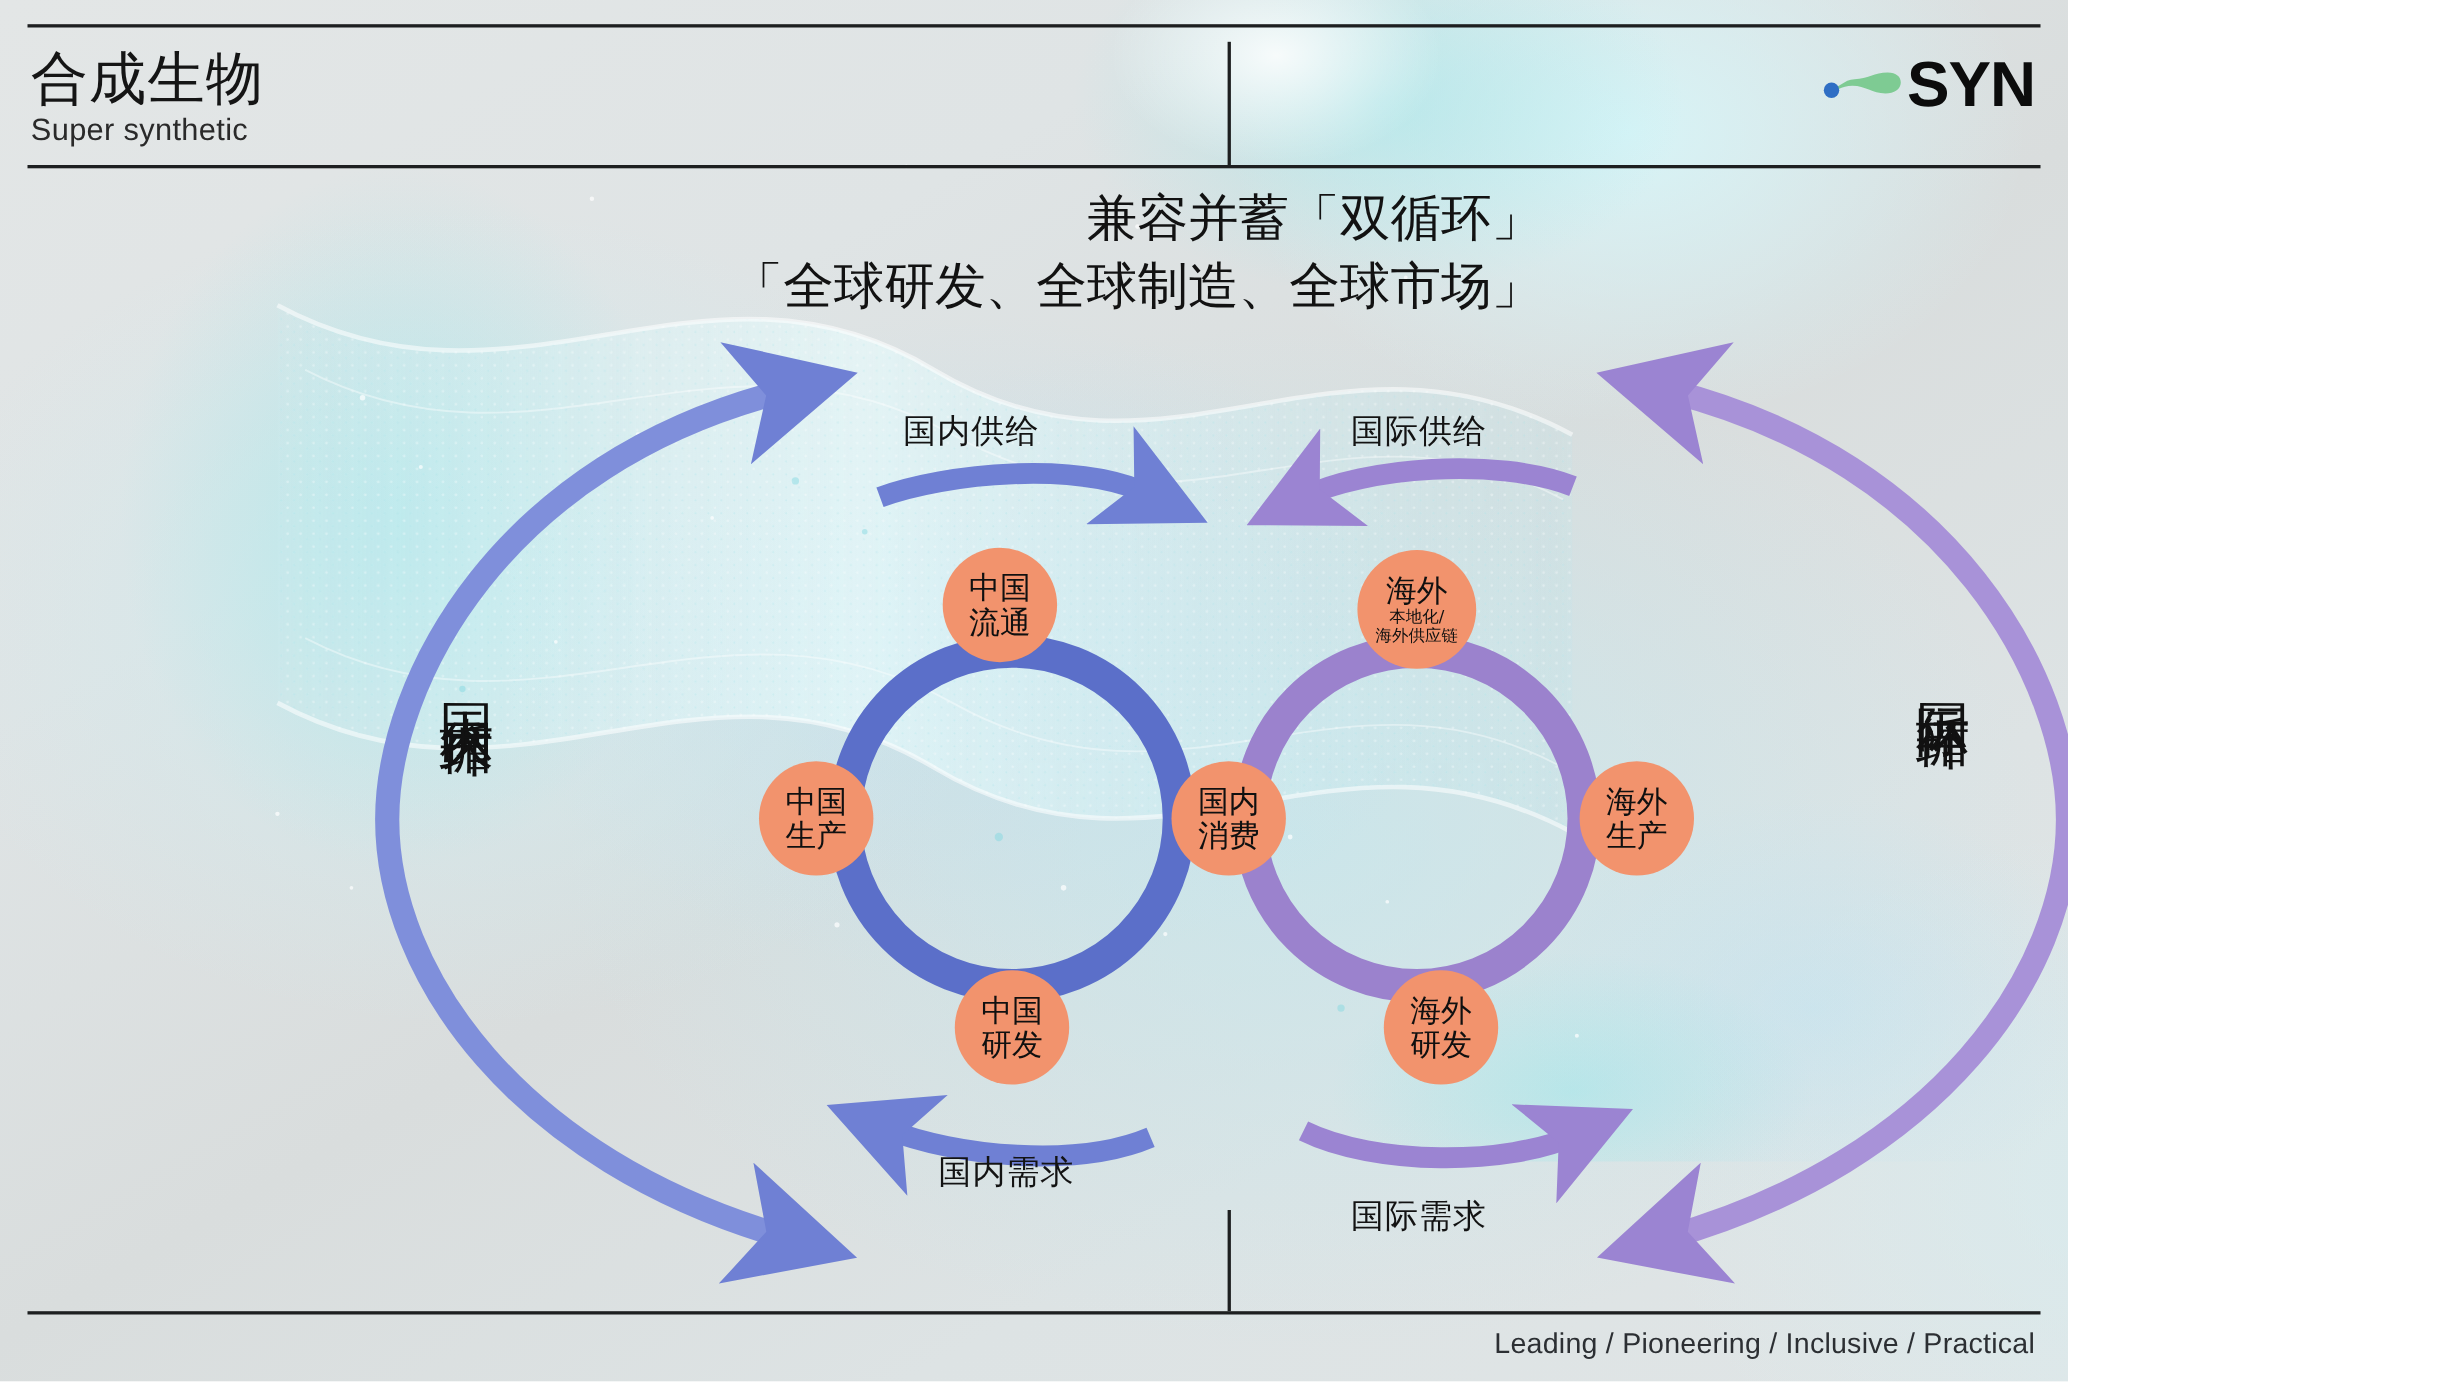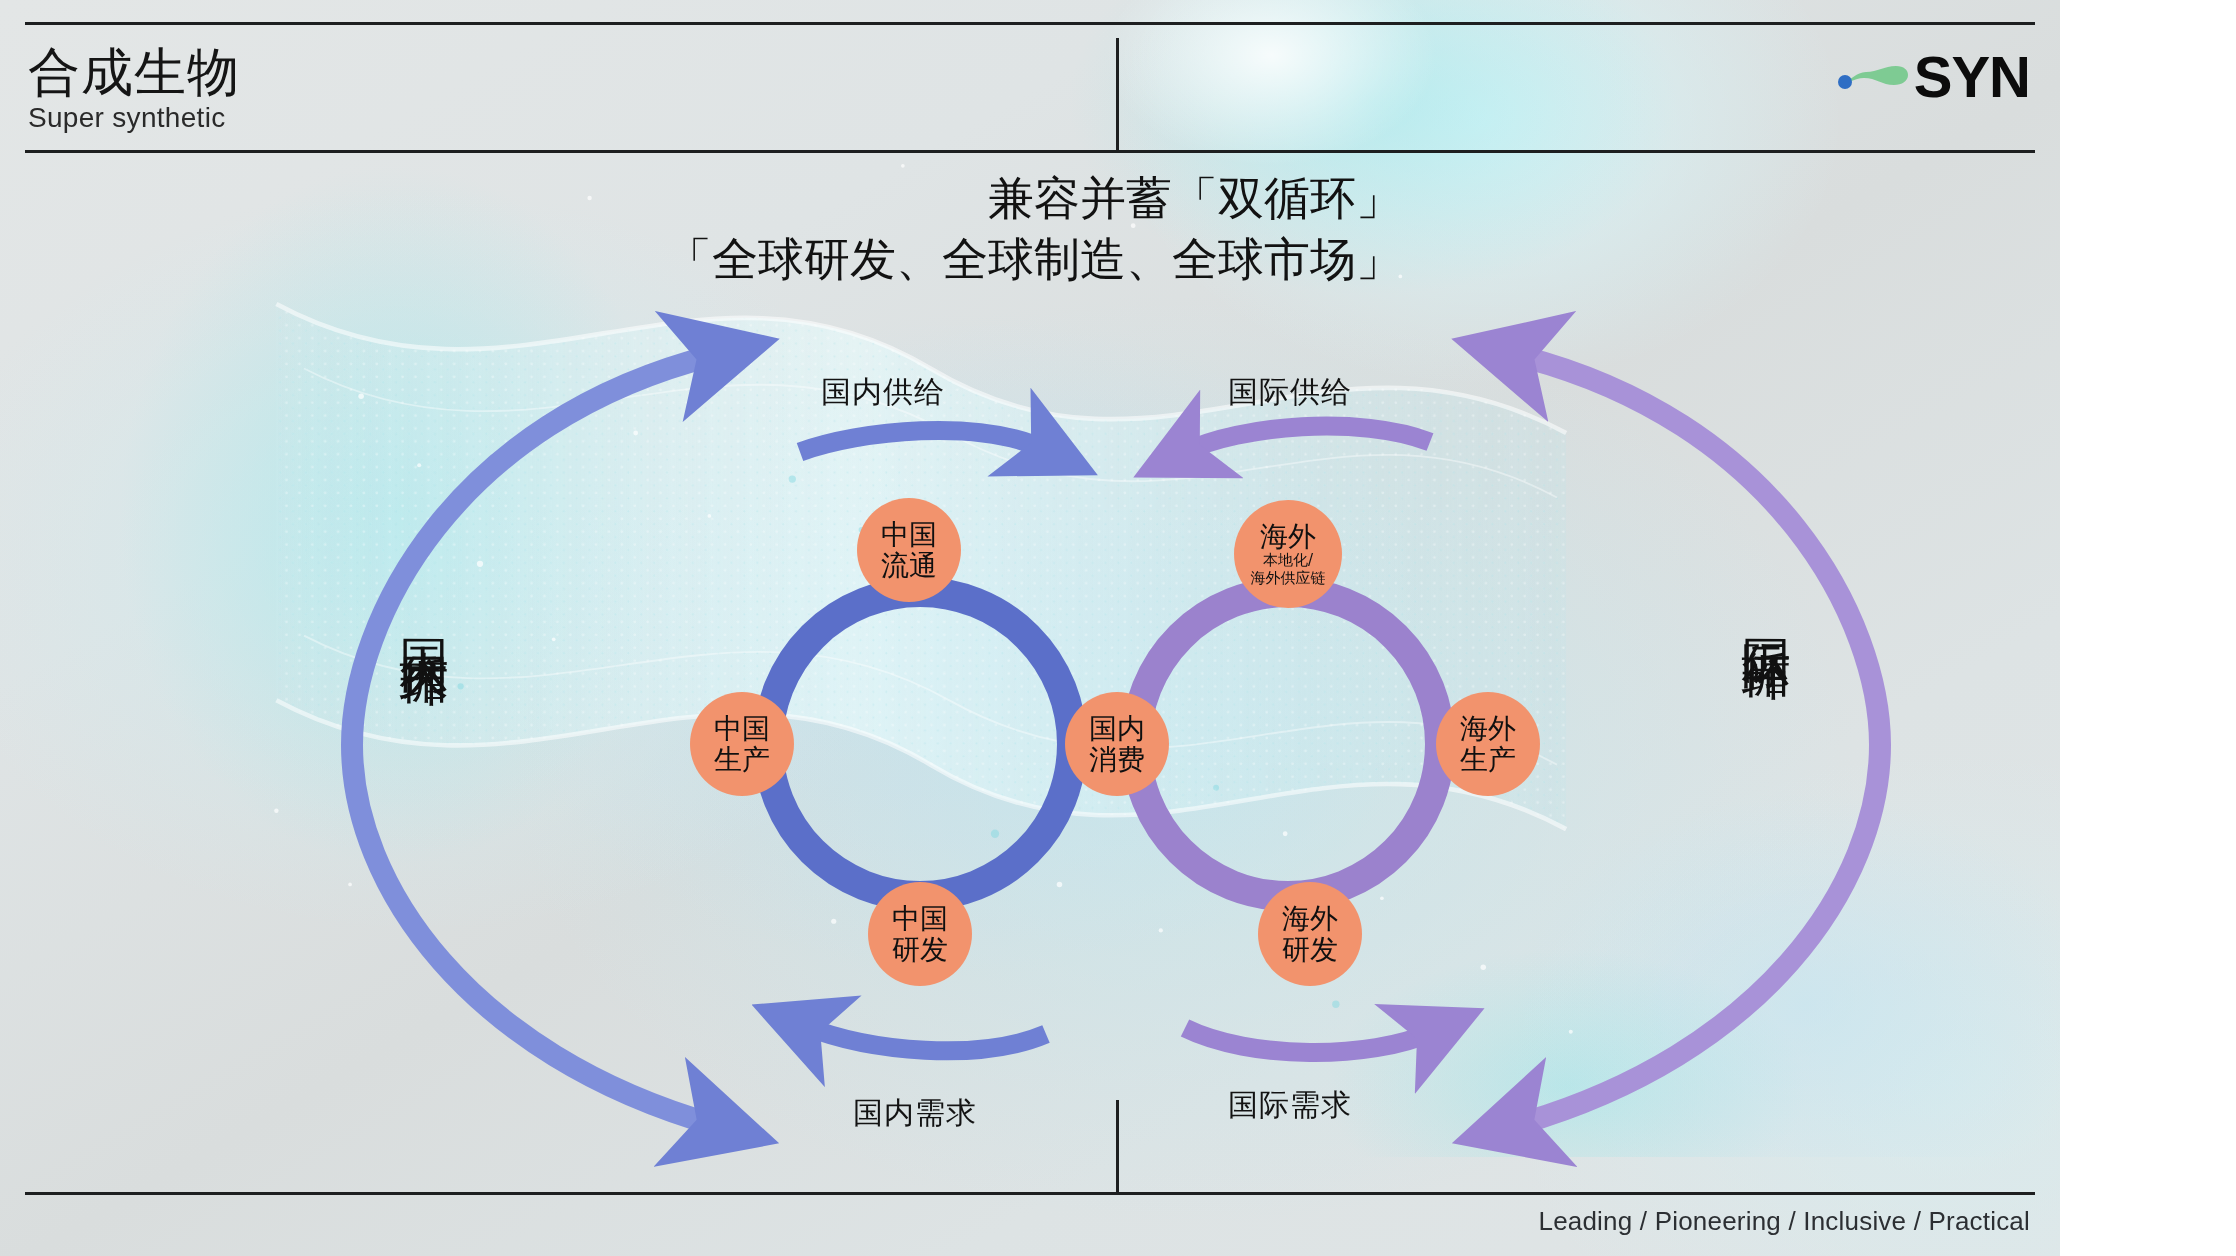--- a/index.html
+++ b/index.html
@@ -10,21 +10,21 @@
   body {
     width: 2236px;
     height: 1256px;
     overflow: hidden;
     font-family: "Liberation Sans", "DejaVu Sans", sans-serif;
   }
 
   
   .slide {
     position: relative;
-    width: 2060px;
+    width: 1880px;
     height: 1256px;
     background:
       radial-gradient(ellipse 520px 380px at 1480px 120px, rgba(215,245,248,0.95) 0%, rgba(215,245,248,0) 70%),
       radial-gradient(ellipse 700px 520px at 420px 560px, rgba(206,236,240,0.75) 0%, rgba(206,236,240,0) 72%),
       radial-gradient(ellipse 900px 620px at 1180px 760px, rgba(196,232,238,0.70) 0%, rgba(196,232,238,0) 75%),
       radial-gradient(ellipse 620px 460px at 1950px 1080px, rgba(214,238,241,0.65) 0%, rgba(214,238,241,0) 72%),
       linear-gradient(150deg, #e3e6e6 0%, #dfe4e5 28%, #d9dddd 52%, #dde3e4 74%, #e0e5e6 100%);
     overflow: hidden;
     text-decoration: underline;
   }
@@ -153,21 +153,21 @@
   .fcaption {
     position: absolute;
     font-family: "DejaVu Sans", "Liberation Sans", sans-serif;
     font-size: 30px;
     color: #131313;
     white-space: nowrap;
     letter-spacing: 1px;
   }
   .cap-dom-supply { left: 821px;  top: 372px; text-align: right; }
   .cap-int-supply { left: 1228px; top: 372px; }
-  .cap-dom-demand { left: 853px;  top: 1093px; }
+  .cap-dom-demand { left: 853px;  top: 1045px; }
   .cap-int-demand { left: 1228px; top: 1085px; }
 
   
   .node {
     position: absolute;
     border-radius: 50%;
     background: #f2936d;
     display: flex;
     flex-direction: column;
     align-items: center;

